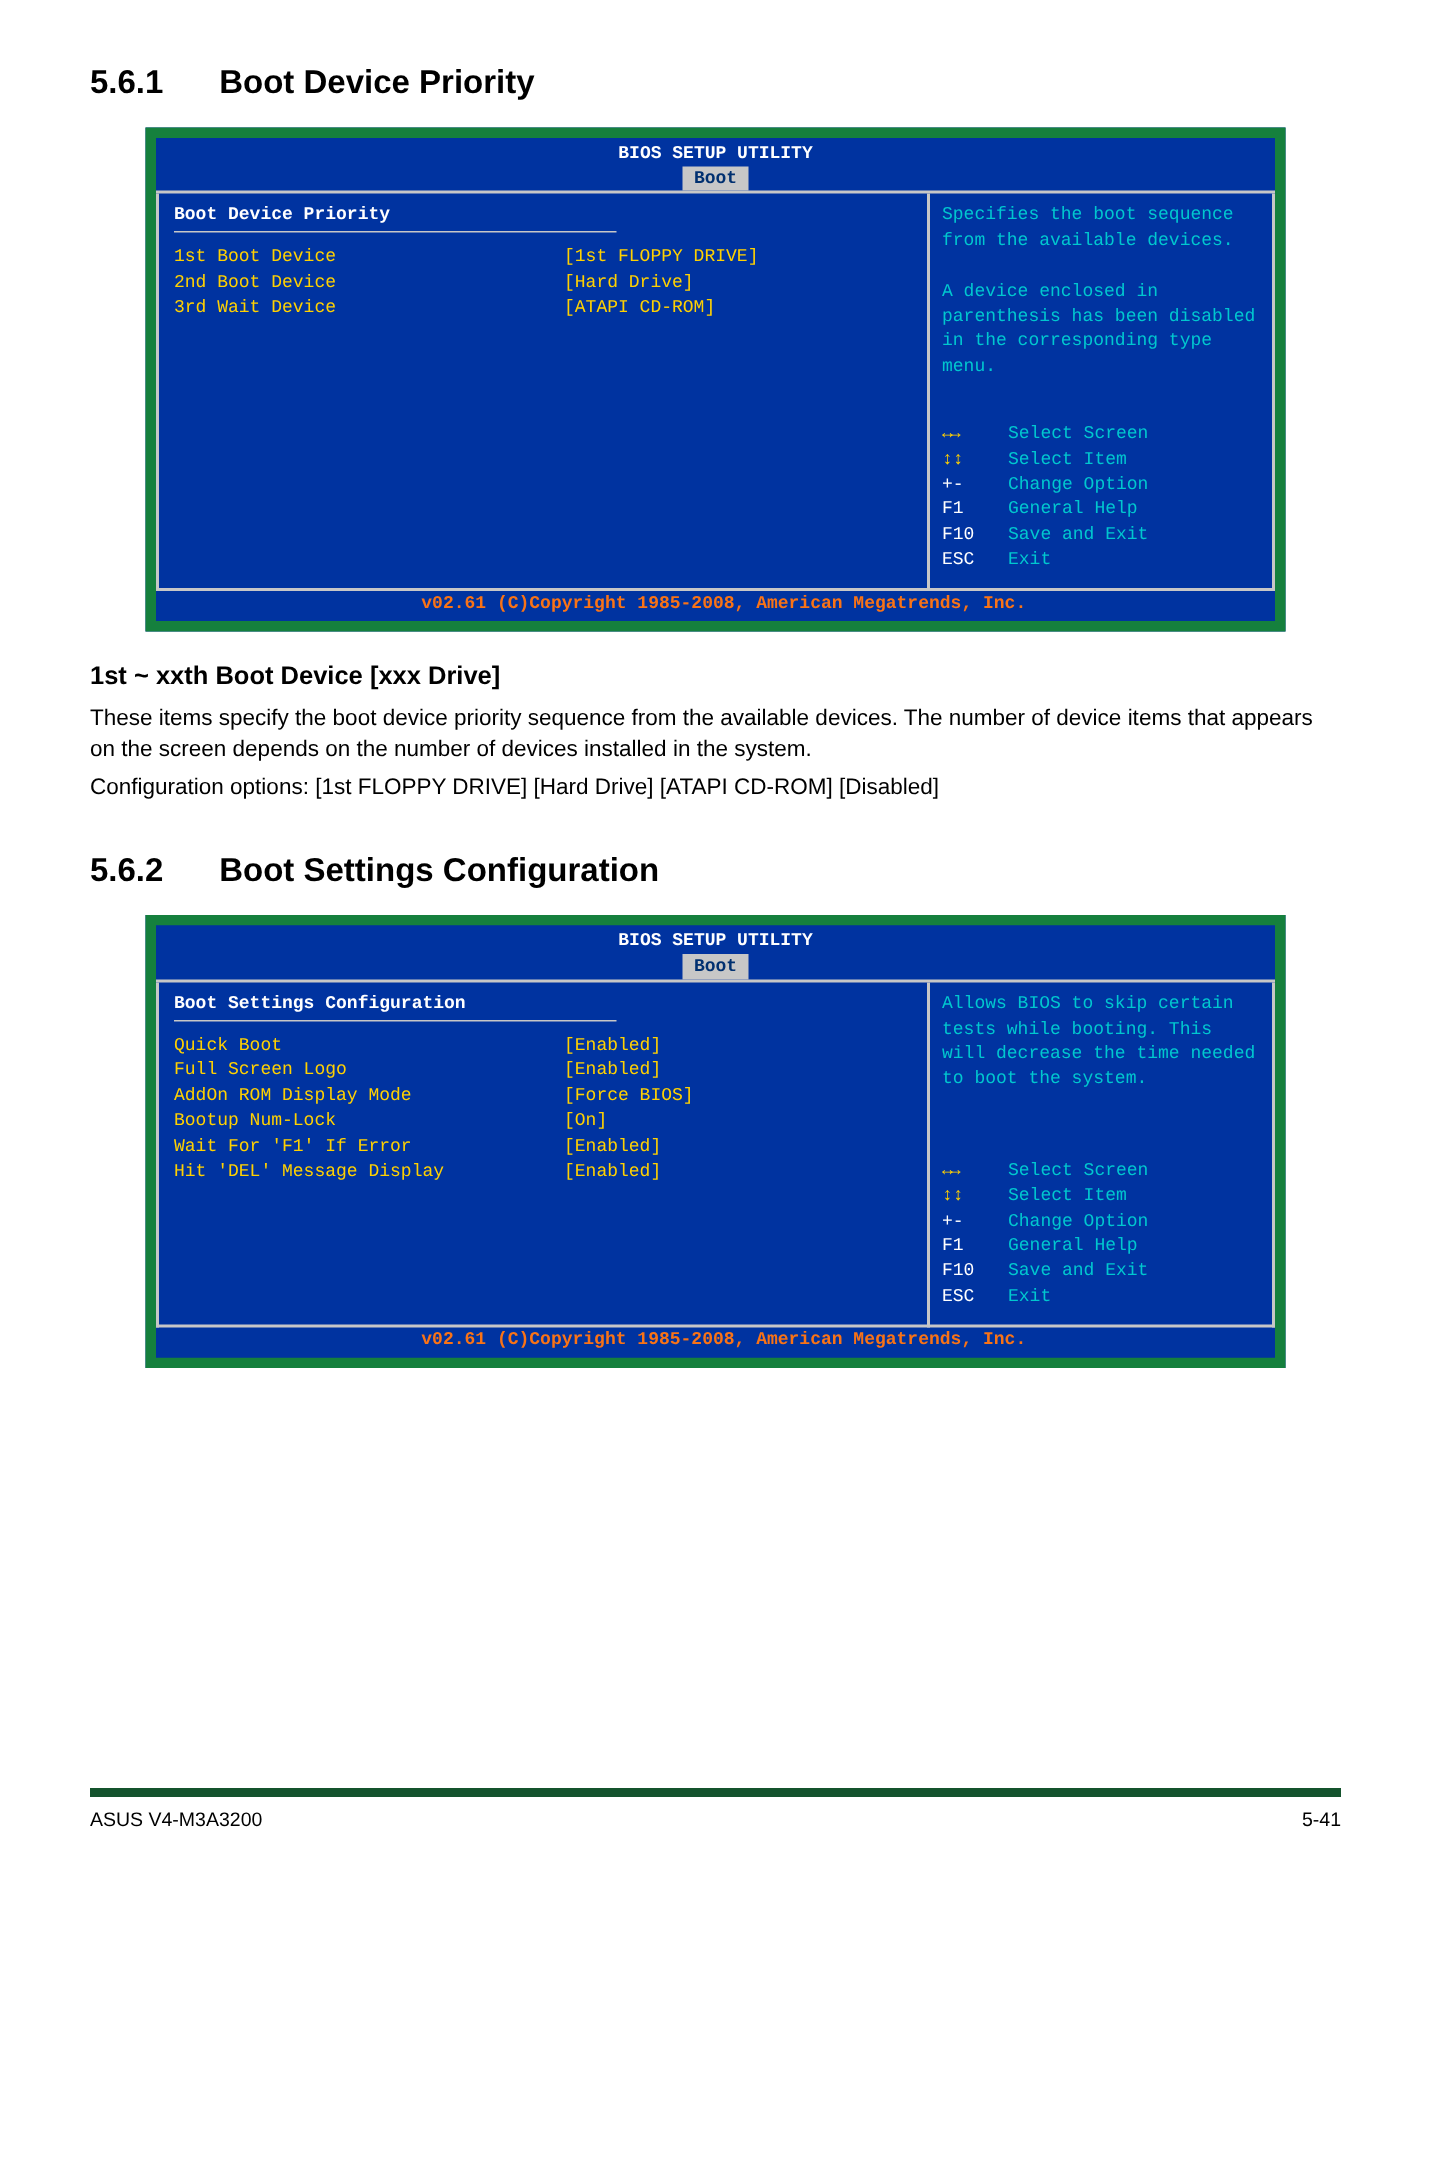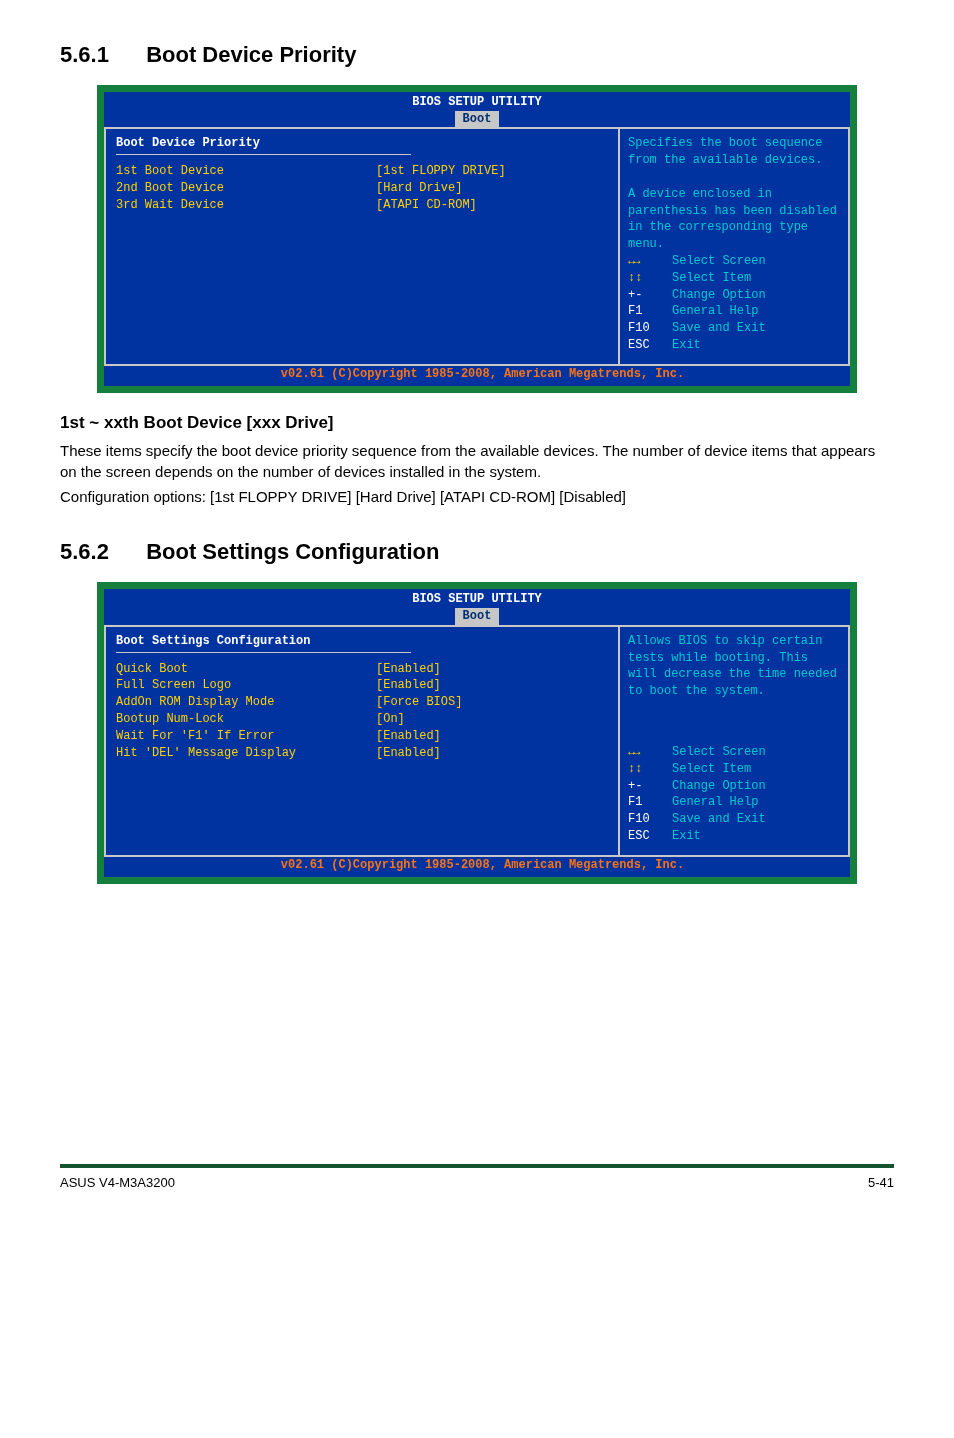--- a/index.html
+++ b/index.html
@@ -64,20 +64,21 @@
   }
   .bios-right {
     width: 230px;
     border: 2px solid #c7c7c7;
     border-top: none;
     border-left: none;
     padding: 6px 8px 10px 8px;
     min-height: 230px;
     display: flex;
     flex-direction: column;
+    gap: 28px;
   }
   .bios-left-title {
     color: #fff;
     font-weight: bold;
     margin-bottom: 2px;
   }
   .under-rule {
     border-top: 1px solid #c7c7c7;
     margin: 2px 0 8px 0;
     width: 60%;
@@ -98,21 +99,21 @@
   .bios-footer {
     background: #0033a0;
     color: #f97316;
     text-align: center;
     font-weight: bold;
     padding: 0 0 3px 11px;
   }
 
   
   .page-footer {
-    border-top: 4px solid #14532d;
+    border-top: 6px solid #14532d;
     margin-top: 280px;
     padding-top: 6px;
     display: flex;
     justify-content: space-between;
     font-size: 13px;
   }
 </style>
 </head>
 <body>
 

